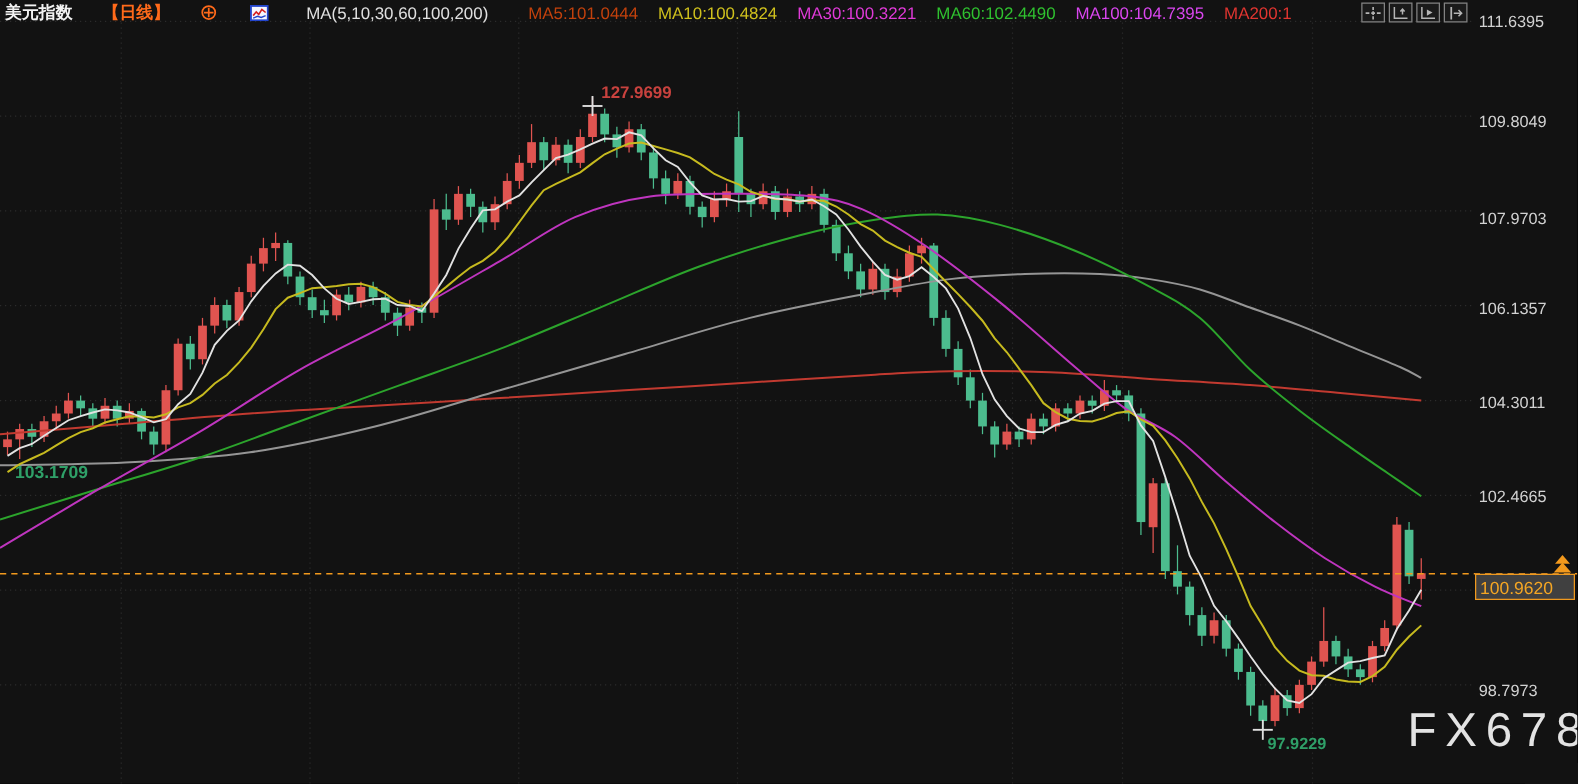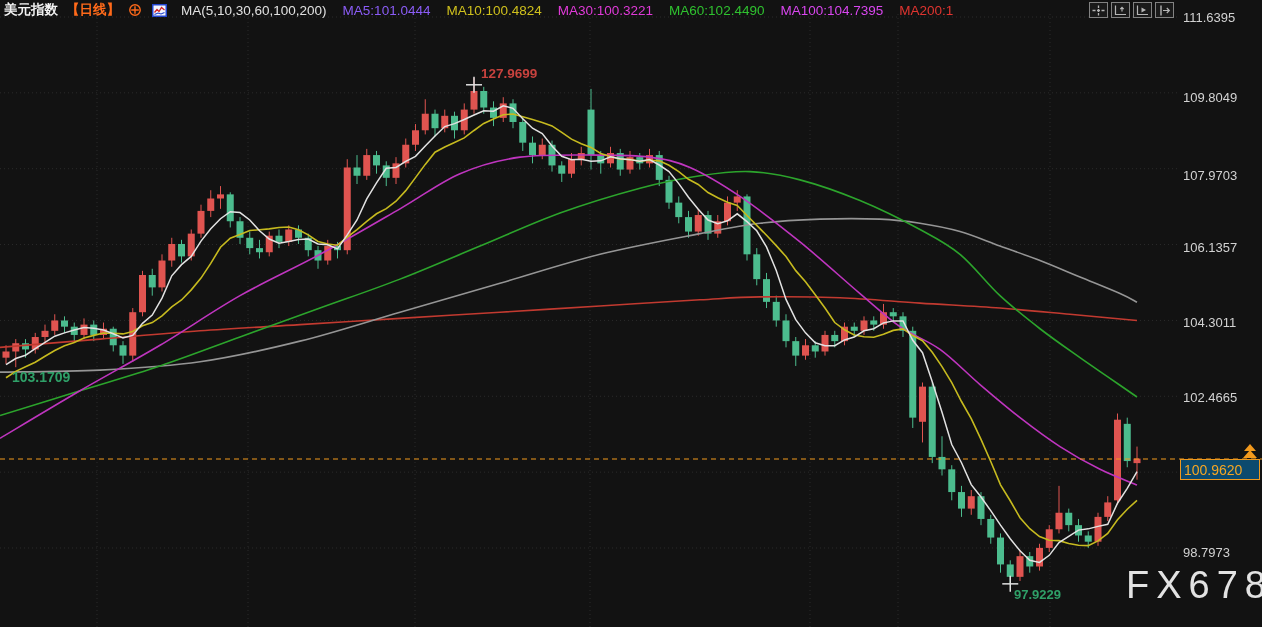--- a/index.html
+++ b/index.html
@@ -1,34 +1,34 @@
 <!DOCTYPE html>
 <html><head>
 <meta charset="utf-8">
 <style>
   html,body{margin:0;padding:0;background:#000;}
   .stage{position:relative;width:1262px;height:627px;background:#121212;overflow:hidden;
          font-family:"Liberation Sans","DejaVu Sans",sans-serif;}
   svg#chart-svg{position:absolute;left:0;top:0;}
   
-  .hdr{position:absolute;left:4px;top:1px;height:18px;display:flex;align-items:center;gap:12px;
+  .hdr{position:absolute;left:4px;top:1px;height:18px;display:flex;align-items:center;gap:28px;
        font-size:13.5px;color:#e6e6e6;white-space:nowrap;z-index:5;}
   .hdr .sym{font-weight:700;color:#f2f2f2;}
   .hdr .tf{color:#ff6a1a;font-weight:700;}
   .hdr .magroup{color:#e0e0e0;margin-left:2px;}
   .hdr .maval{font-weight:400;}
   .icon-btn{display:inline-flex;align-items:center;justify-content:center;}
   
   .tools{position:absolute;right:88px;top:2px;display:flex;gap:3px;z-index:5;}
   .tool{width:17px;height:14px;border:1px solid #828282;background:#1a1a1a;display:flex;
         align-items:center;justify-content:center;cursor:pointer;}
   
   .axis{position:absolute;left:1181px;top:0;width:81px;height:504px;z-index:4;}
   .axis-label{position:absolute;left:2px;font-size:13px;color:#d2d2d2;transform:translateY(-50%);}
-  .pricebox{position:absolute;left:1180px;top:459px;width:80px;height:21px;background:#0c4a6e;
+  .pricebox{position:absolute;left:1180px;top:459px;width:80px;height:21px;background:#404040;
             border:1px solid #f0991e;color:#f5a623;font-size:14px;line-height:20px;
             padding-left:3px;box-sizing:border-box;z-index:6;}
   
   .ann{position:absolute;font-weight:700;z-index:3;}
   .ann-high{left:481px;top:66px;color:#c8423e;font-size:13.5px;}
   .ann-leftlow{left:12px;top:369px;color:#2fa068;font-size:14px;}
   .ann-low{left:1014px;top:587px;color:#2fa068;font-size:13px;}
   .watermark{position:absolute;left:1126px;top:564px;font-size:38px;color:#e3e3e3;
              letter-spacing:7px;z-index:2;}
 </style>
@@ -314,21 +314,21 @@
     </span>
     <span class="icon-btn" style="margin-left:-2px;">
       <svg width="15" height="13" viewBox="0 0 15 13">
         <rect x="0.75" y="0.75" width="13.5" height="11.5" fill="#f4f6ff" stroke="#2244cc" stroke-width="1.5"></rect>
         <path d="M2.5 8.5 L5 5.5 L7 7.5 L9.5 3.5 L12.5 6" fill="none" stroke="#d42020" stroke-width="1.3"></path>
         <path d="M2.5 10.5 L6 9 L9 10 L12.5 8.5" fill="none" stroke="#2244cc" stroke-width="1.1"></path>
       </svg>
     </span>
     <span class="magroup">MA(5,10,30,60,100,200)</span>
     <span id="ma-values" style="display:flex;gap:16px;margin-left:4px;">
-        <span class="maval" style="color: #8b5cf6;">MA5:101.0444</span>
+        <span class="maval" style="color: #c2410c;">MA5:101.0444</span>
         <span class="maval" style="color: rgb(207, 192, 29);">MA10:100.4824</span>
         <span class="maval" style="color: rgb(224, 58, 216);">MA30:100.3221</span>
         <span class="maval" style="color: rgb(47, 193, 47);">MA60:102.4490</span>
         <span class="maval" style="color: #d946ef;">MA100:104.7395</span>
         <span class="maval" style="color: rgb(224, 53, 48); text-align: right;">MA200:1</span>
       </span>
   </div>
 
   <div class="tools">
     <span class="tool">

